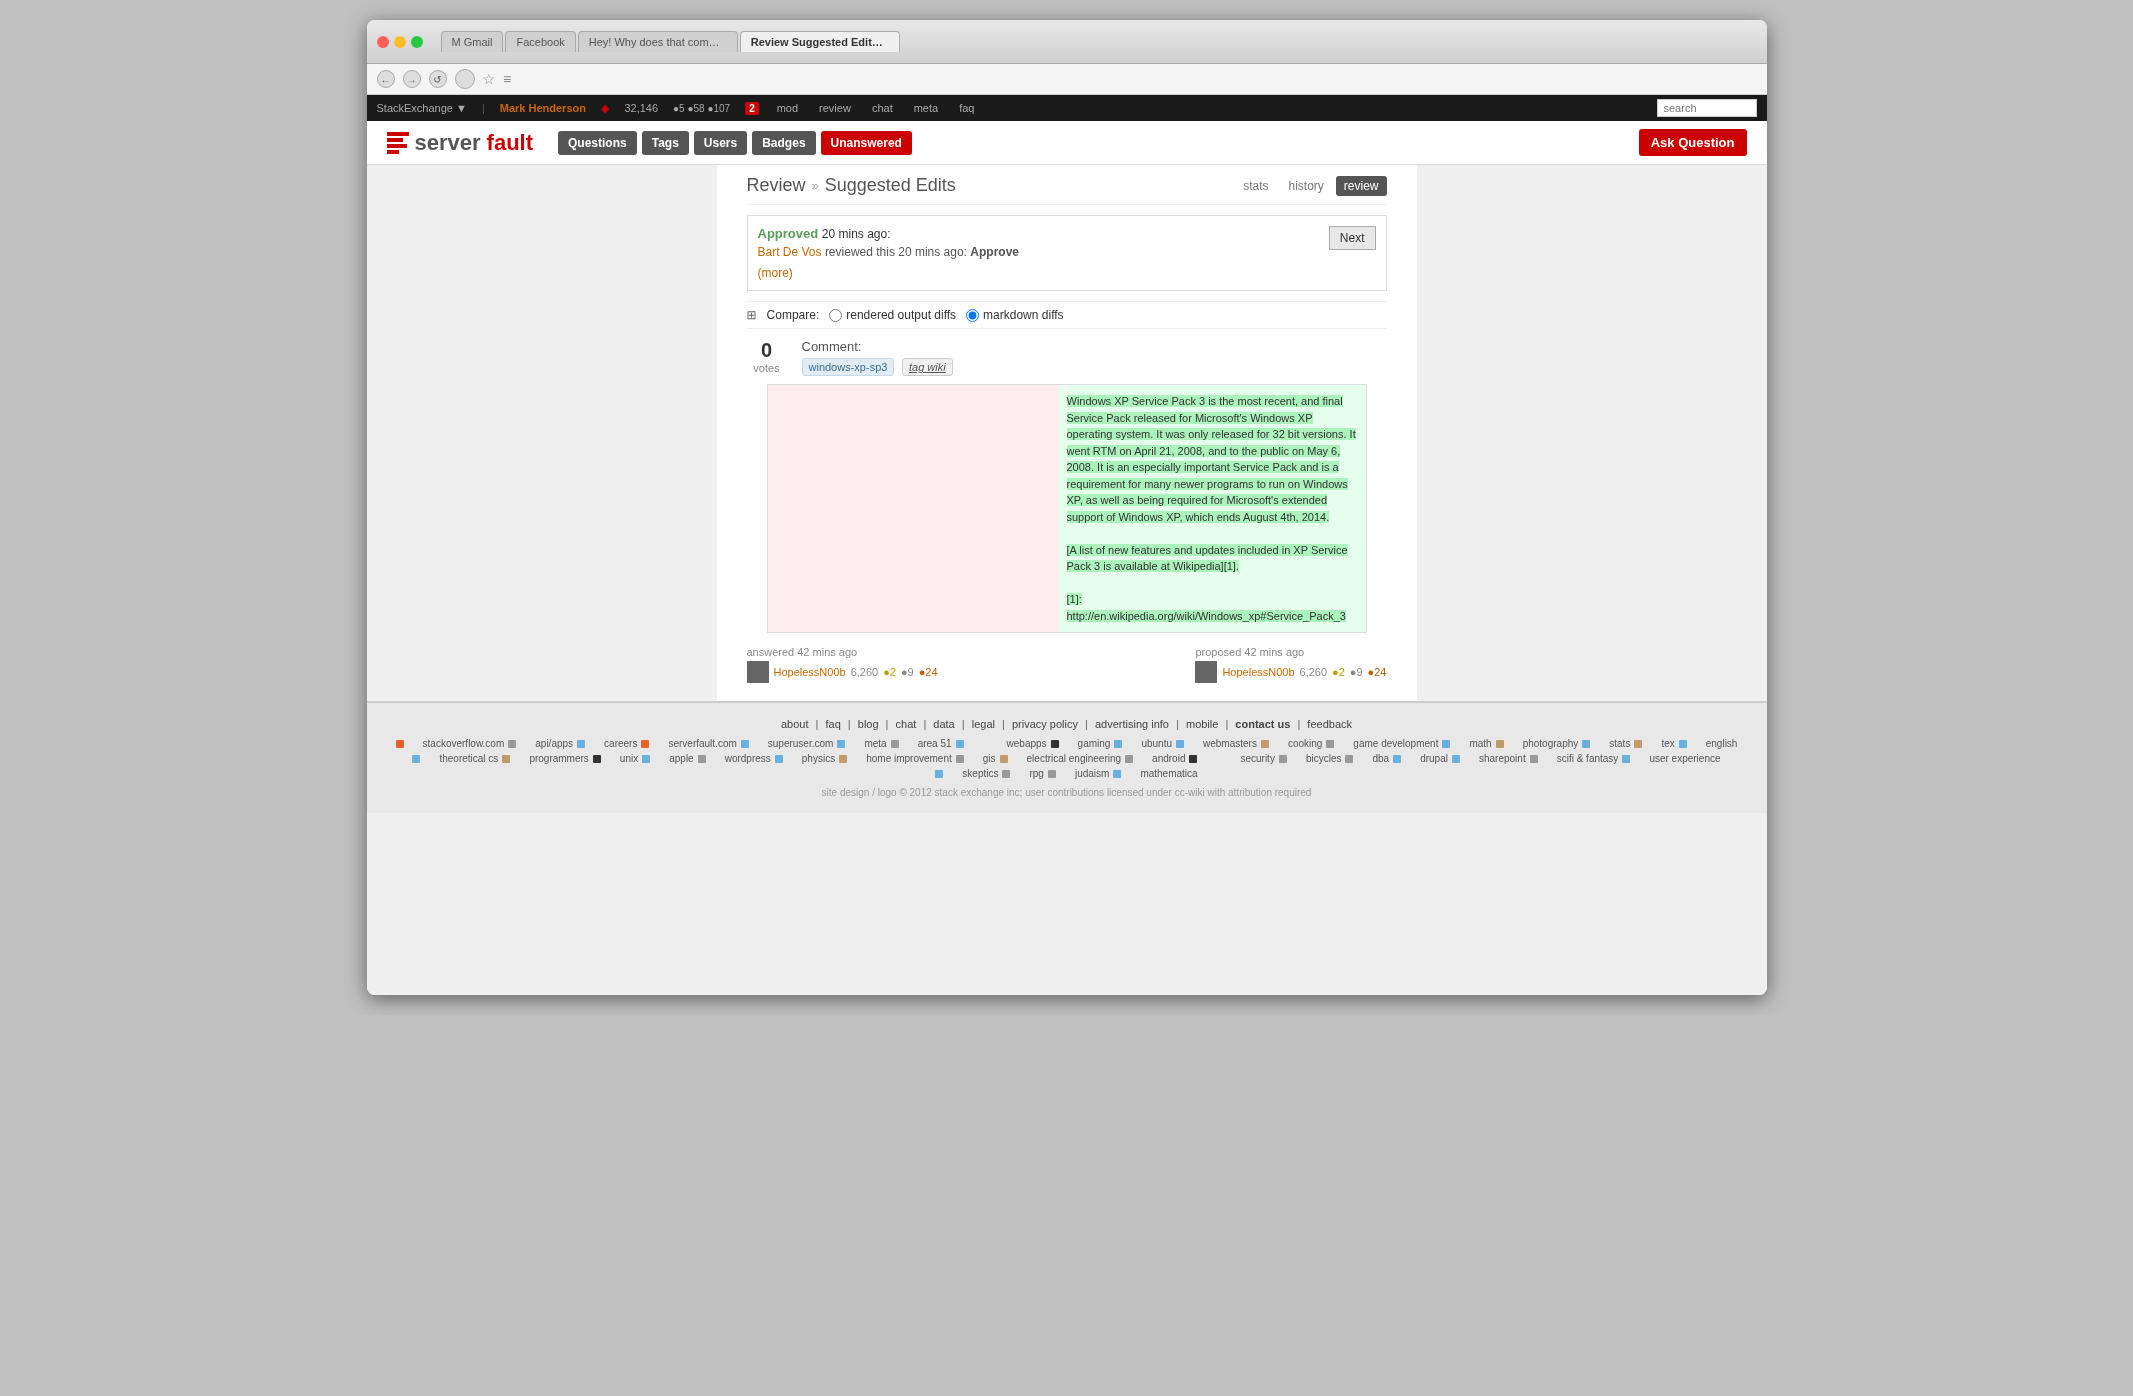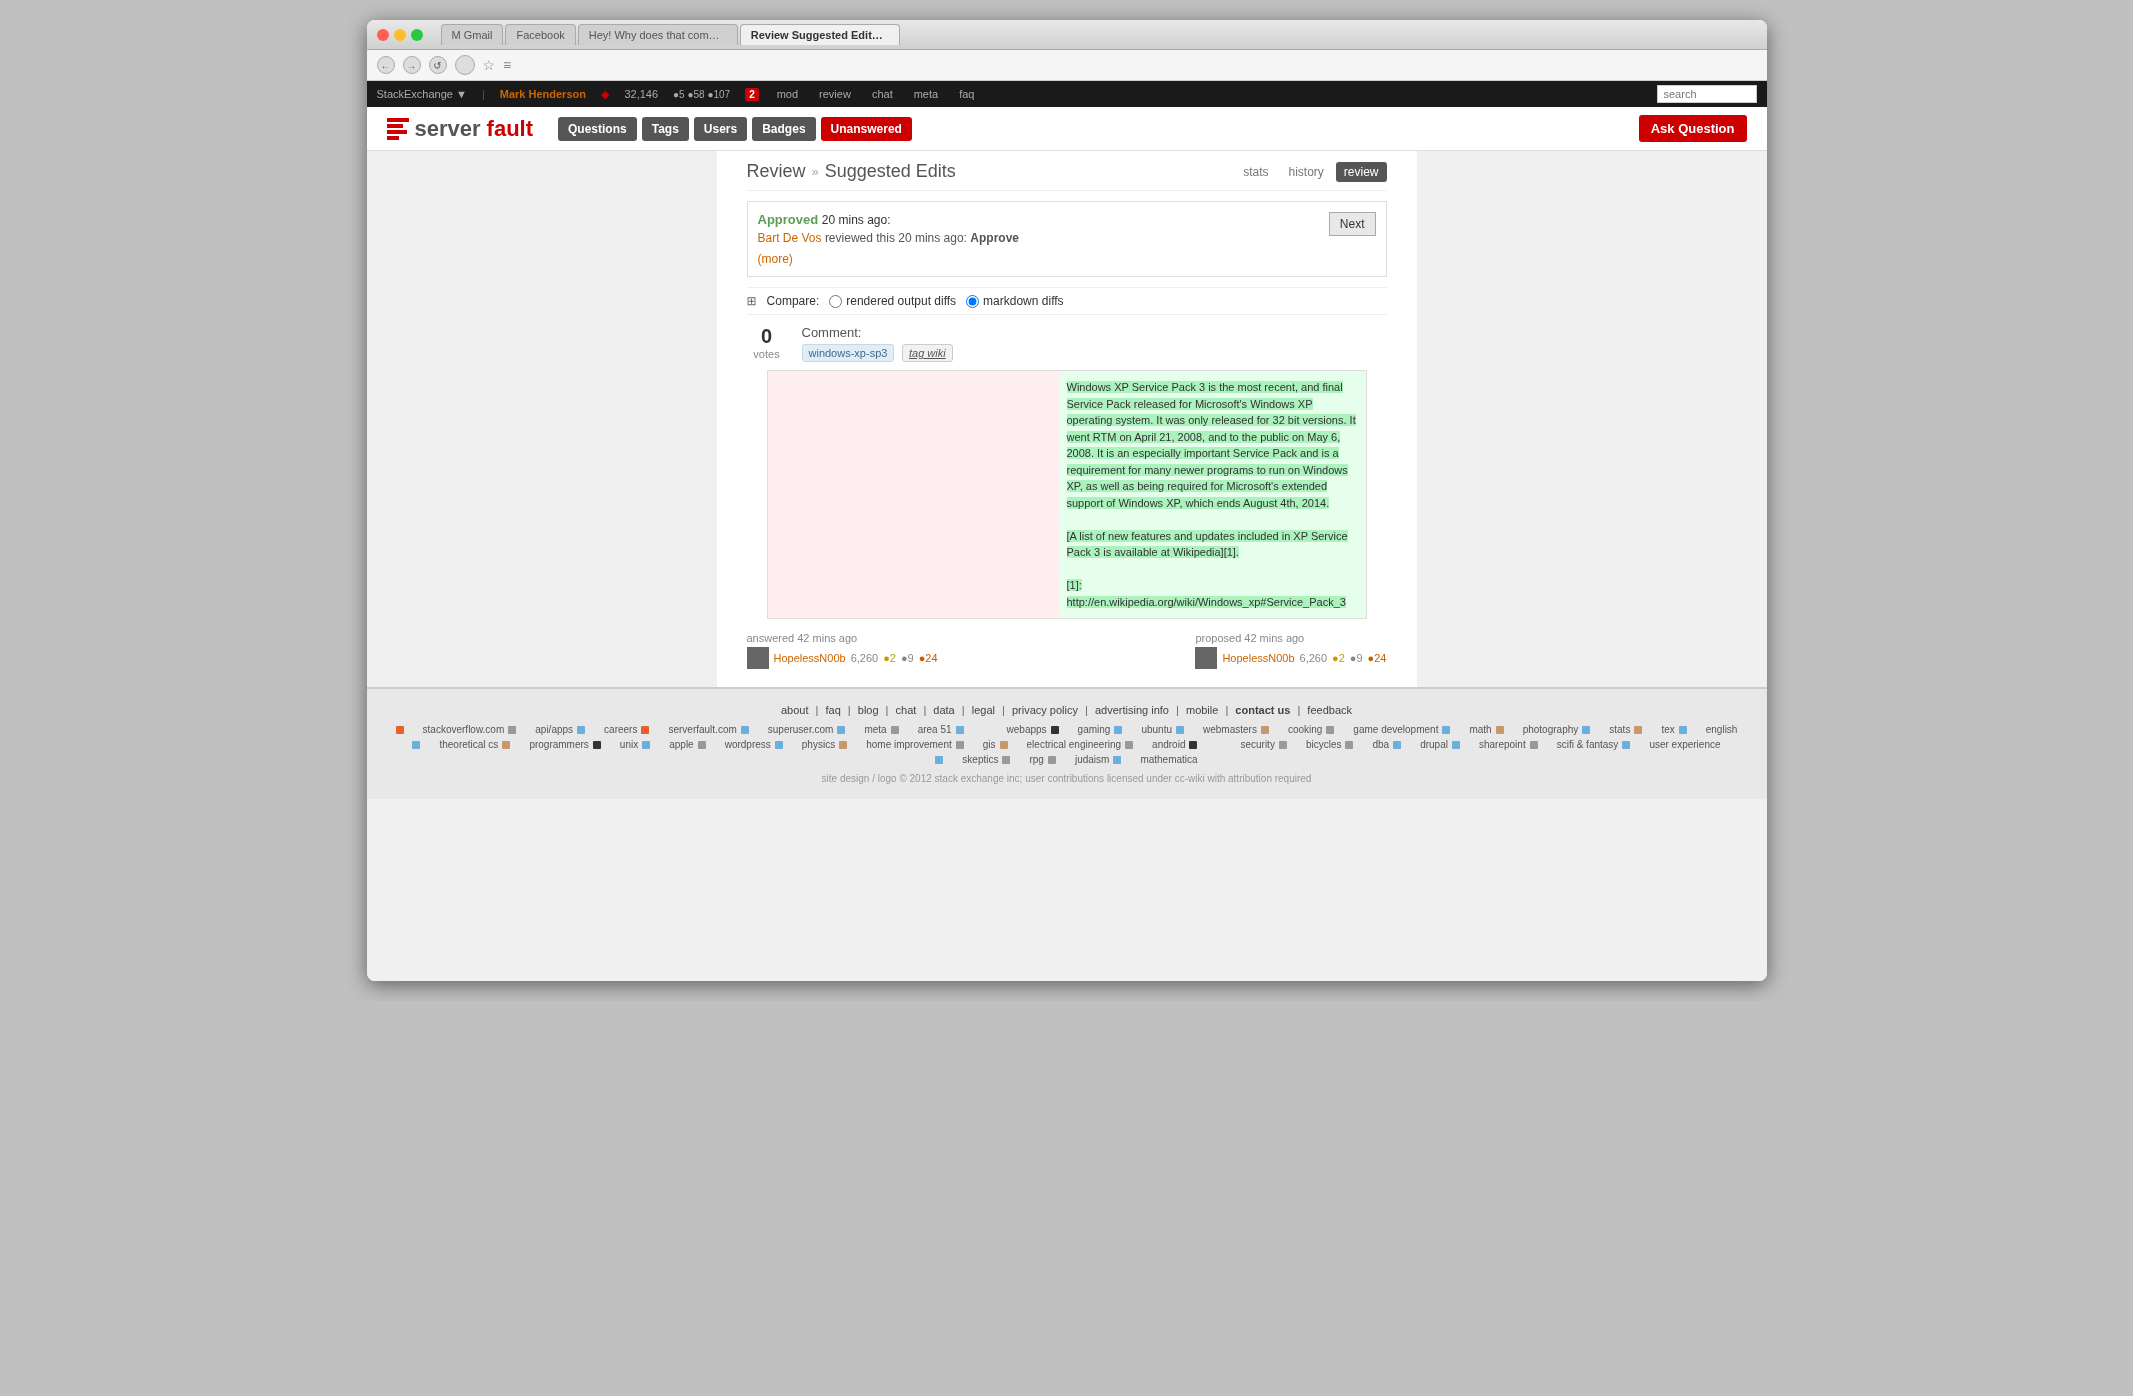--- a/index.html
+++ b/index.html
@@ -9,21 +9,21 @@
     .browser-window {
       width: 1400px;
       margin: 20px auto;
       border-radius: 8px;
       overflow: hidden;
       box-shadow: 0 4px 20px rgba(0,0,0,0.5);
       background: #fff;
     }
     .browser-titlebar {
       background: linear-gradient(to bottom, #e8e8e8, #d0d0d0);
-      padding: 4px 10px;
+      padding: 11px 10px;
       display: flex;
       align-items: center;
       gap: 8px;
       border-bottom: 1px solid #aaa;
     }
     .traffic-lights { display: flex; gap: 5px; }
     .traffic-light { width: 12px; height: 12px; border-radius: 50%; }
     .tl-red { background: #ff5f57; }
     .tl-yellow { background: #ffbd2e; }
     .tl-green { background: #28c940; }

